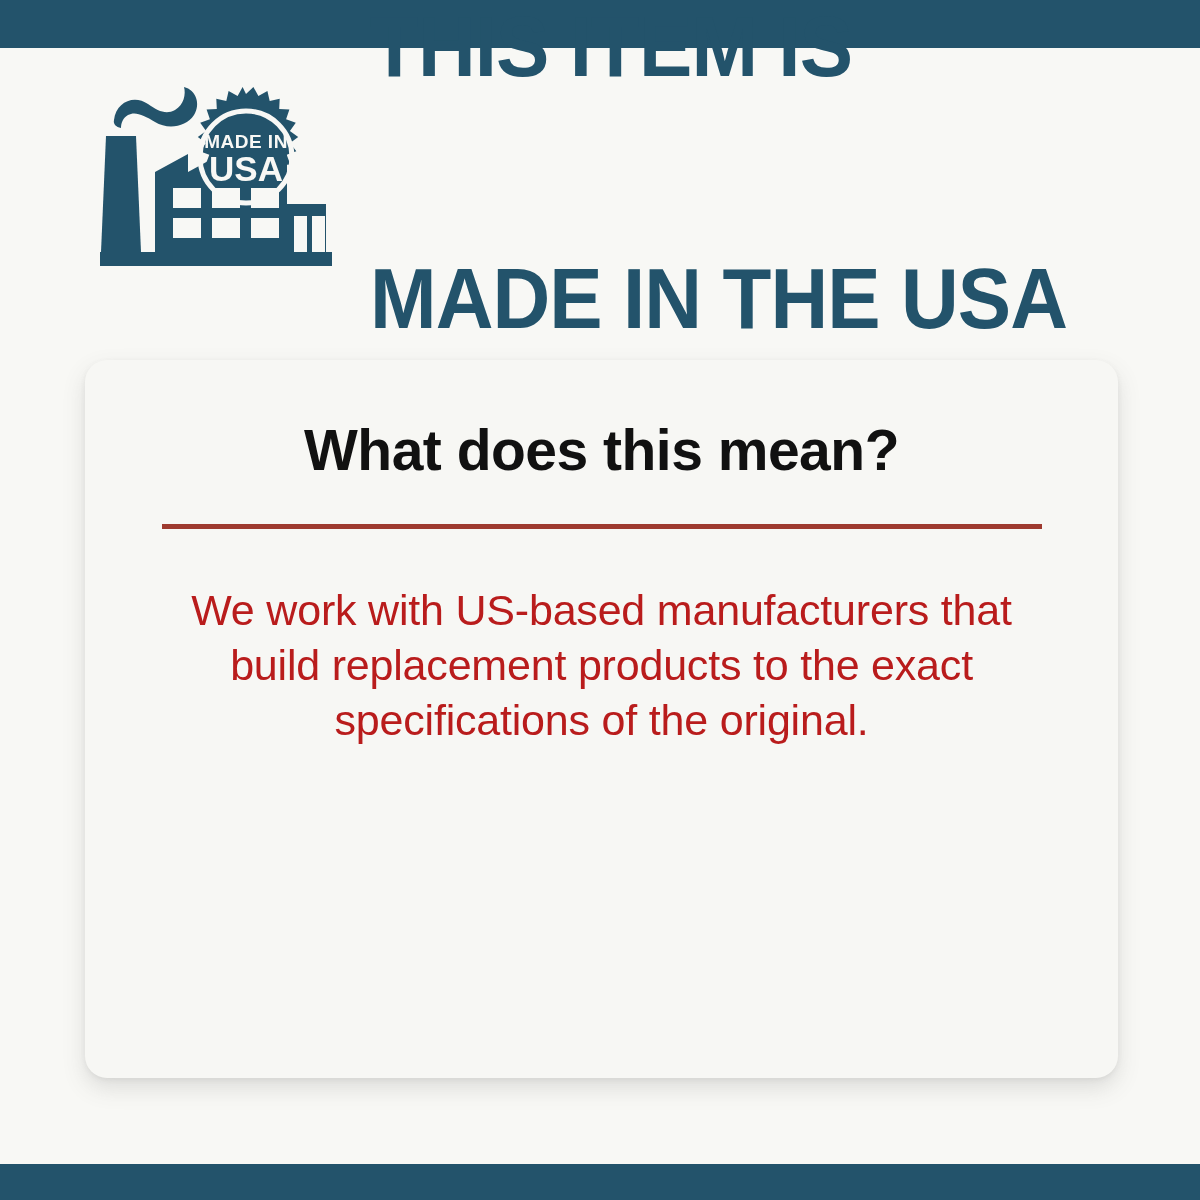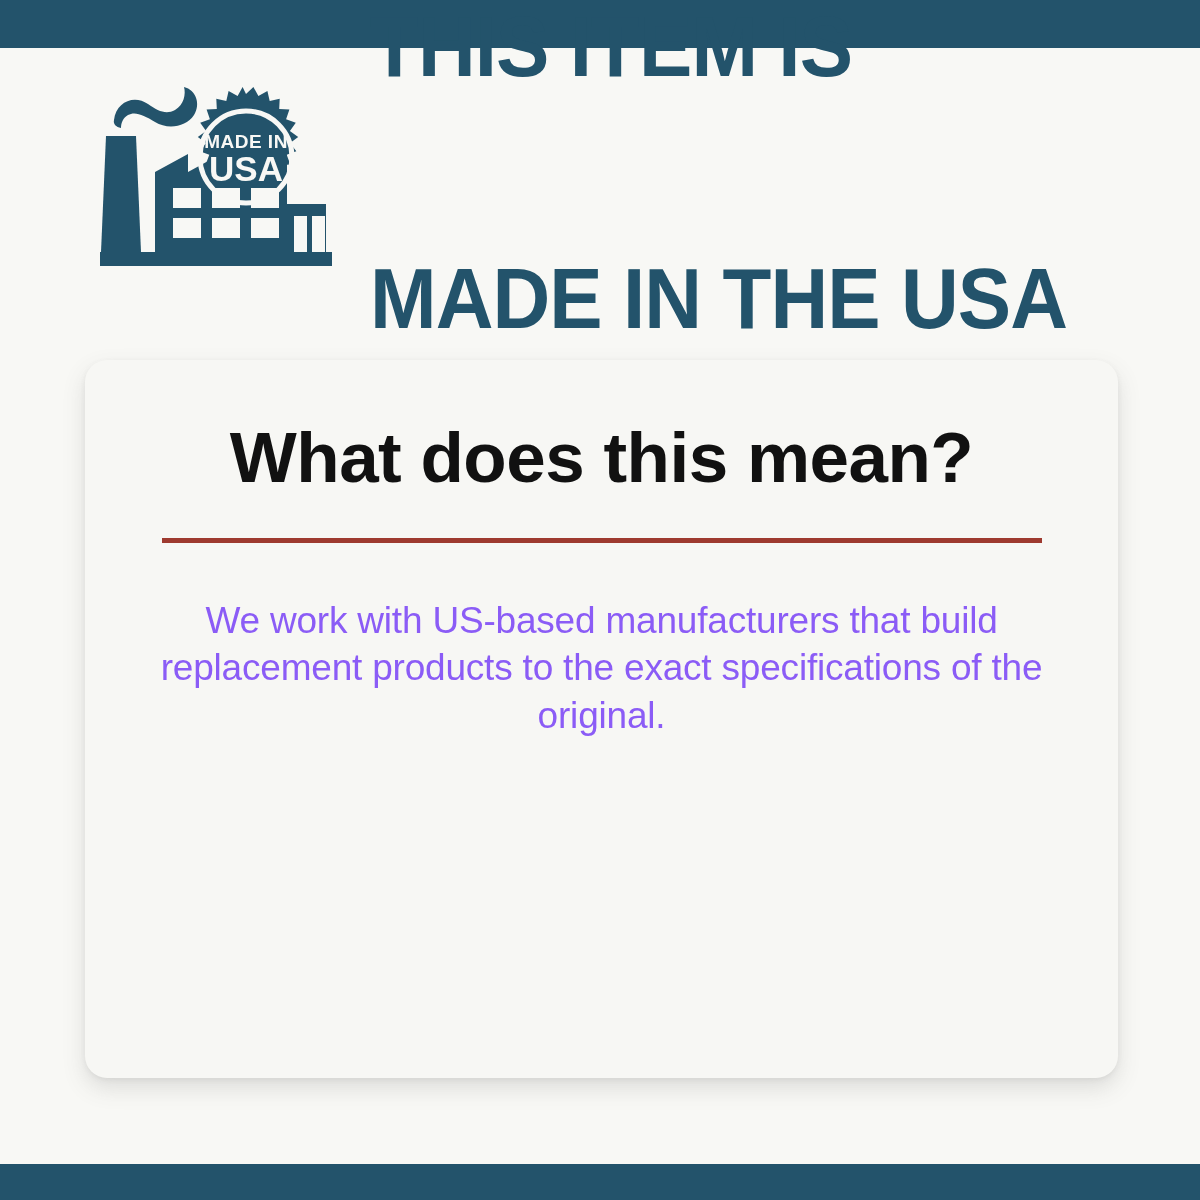--- a/index.html
+++ b/index.html
@@ -86,44 +86,44 @@
     overflow: hidden;
   }
 
   #card-title {
     margin: 0;
     padding-top: 62px;
     text-align: center;
     color: #111111;
     font-family: "Liberation Sans Narrow", "Liberation Sans", sans-serif;
     font-weight: 700;
-    font-size: 71px;
+    font-size: 57px;
     line-height: 1;
     letter-spacing: -0.5px;
   }
 
   #card-divider {
     width: 880px;
     height: 5px;
     background: #9e3a2f;
     margin: 45px auto 0 auto;
     border: 0;
   }
 
   #card-body {
     padding: 0 52px;
     text-align: center;
   }
 
   .card-paragraph {
     margin: 12px;
-    color: #8b5cf6;
+    color: #b91c1c;
     font-family: "Liberation Sans Narrow", "Liberation Sans", sans-serif;
     font-weight: 400;
-    font-size: 37px;
+    font-size: 43px;
     line-height: 1.28;
     letter-spacing: -0.2px;
   }
   #card-paragraph-1 { margin-top: 54px; }
   #card-paragraph-2 { margin-top: 108px; }
 </style>
 </head>
 <body>
 
 <div id="page">

